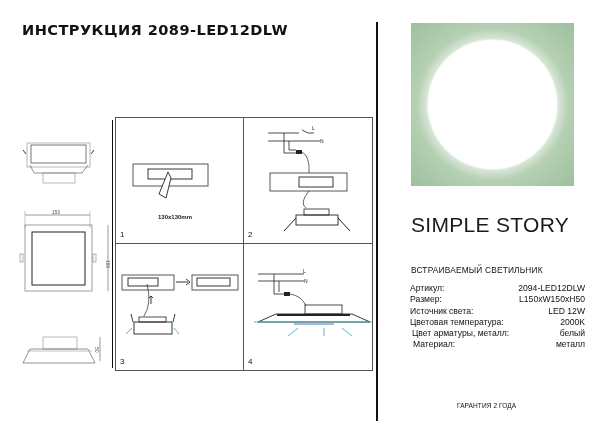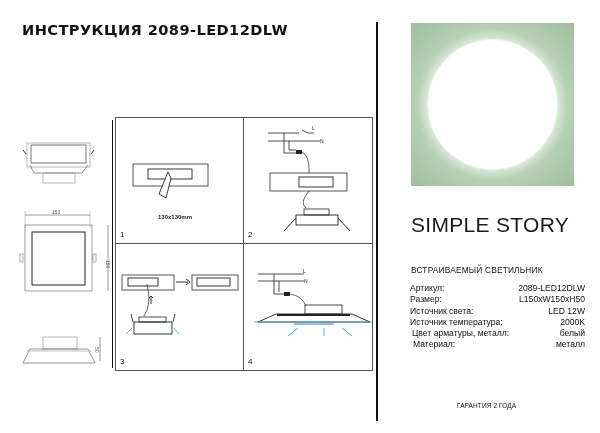--- a/index.html
+++ b/index.html
@@ -131,32 +131,32 @@
 <div class="logo-box"></div>
 <div class="brand">
   <b>SIMPLE</b>
   <span>STORY</span>
 </div>
 
 <div class="product-h">ВСТРАИВАЕМЫЙ СВЕТИЛЬНИК</div>
 <div class="specs">
   <div class="spec-row">
       <span>Артикул:</span>
-      <span>2089-LED12DLW</span>
+      <span>2094-LED12DLW</span>
     </div>
   <div class="spec-row">
       <span>Размер:</span>
       <span>L150xW150xH50</span>
     </div>
   <div class="spec-row">
       <span>Источник света:</span>
       <span>LED 12W</span>
     </div>
   <div class="spec-row">
-      <span>Источник температура:</span>
+      <span>Цветовая температура:</span>
       <span>2000K</span>
     </div>
   <div class="spec-row" style="padding-left:2px">
       <span>Цвет арматуры, металл:</span>
       <span>белый</span>
     </div>
   <div class="spec-row" style="padding-left:3px">
       <span>Материал:</span>
       <span>металл</span>
     </div>

